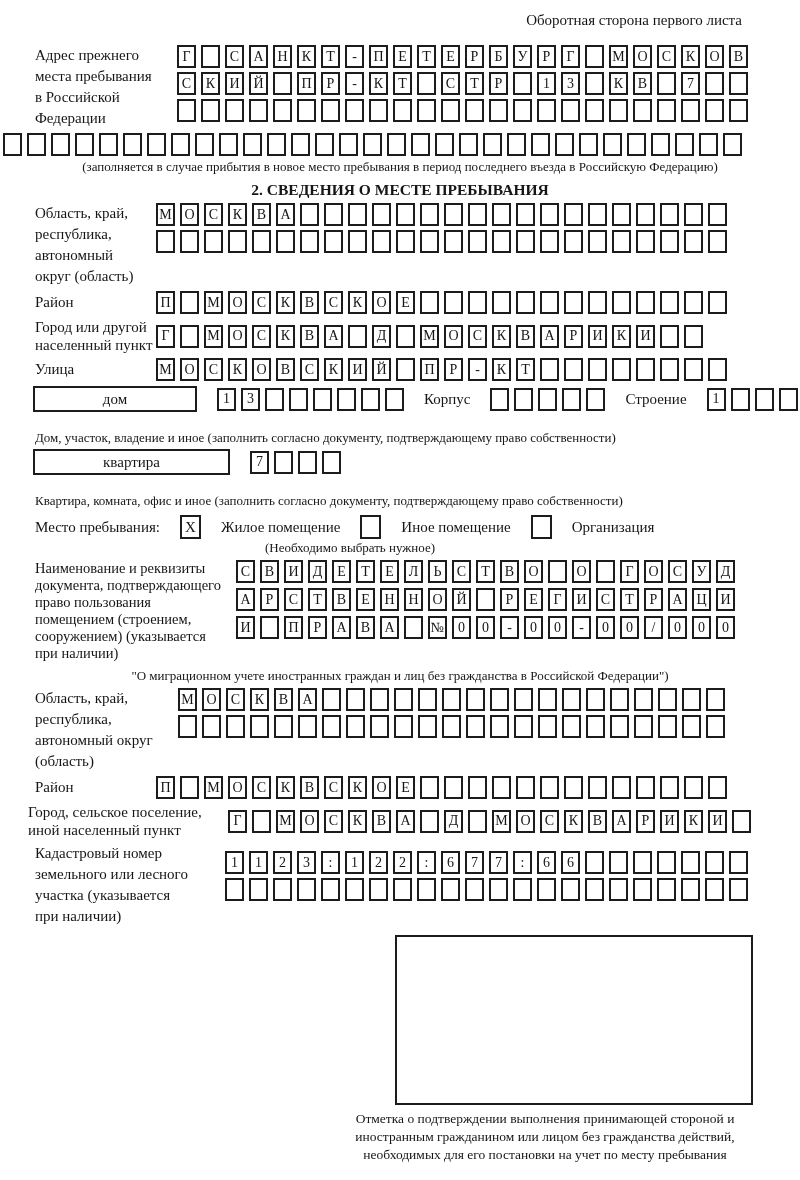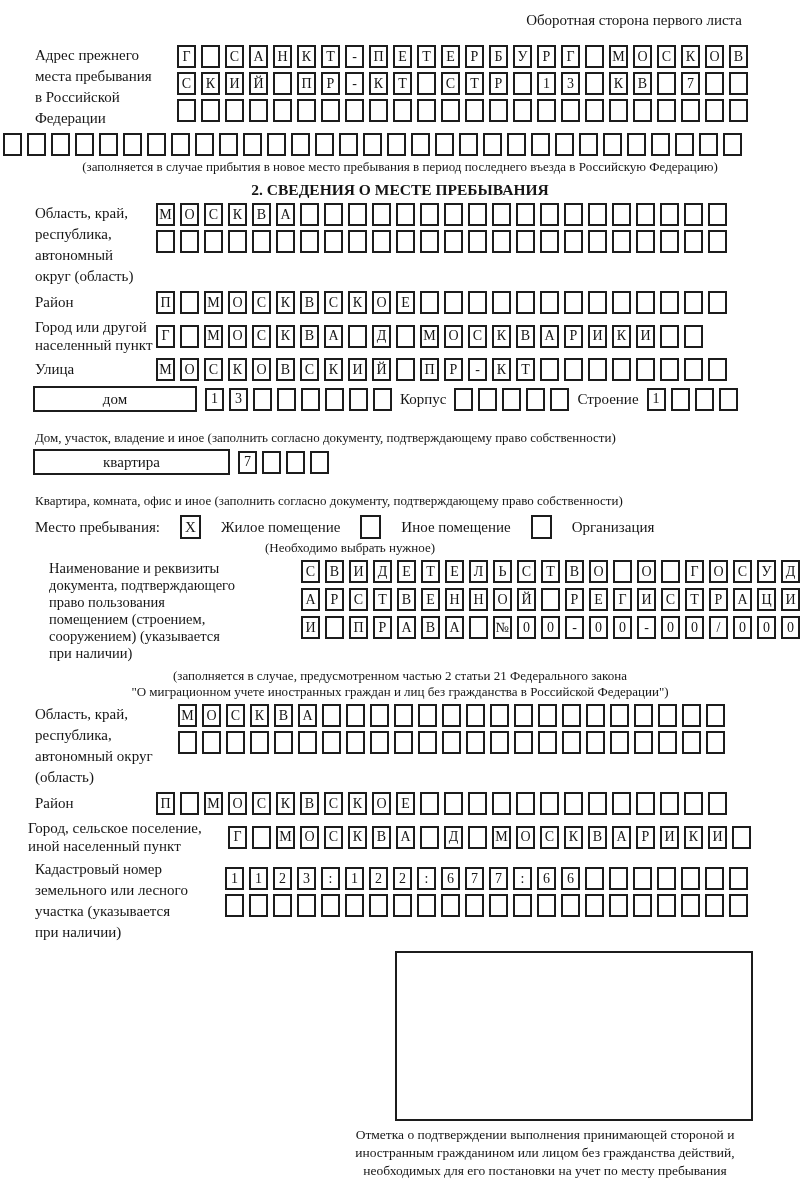--- a/index.html
+++ b/index.html
@@ -9,31 +9,31 @@
   .hdr{padding:12px 58px 0 0;text-align:right;font-size:15px;}
 
   .grid{display:flex;gap:5px;}
   .cell{flex:0 0 19px;width:19px;height:23px;border:2px solid #1c1c1c;box-sizing:border-box;
         display:flex;align-items:center;justify-content:center;font-size:14px;line-height:1;}
   .gcol{display:flex;flex-direction:column;gap:4px;}
 
   .frow{display:flex;align-items:flex-start;margin-top:4px;}
   .frow.vc{align-items:center;}
   .lblcol{box-sizing:border-box;padding-left:35px;font-size:15px;line-height:21px;}
-  .w173{width:177px;} .w156{width:156px;} .w180{width:156px;} .w248{width:296px;margin-left:14px;}
+  .w173{width:177px;} .w156{width:156px;} .w180{width:156px;} .w248{width:236px;}
   .w178{width:178px;} .w228{width:228px;} .w225{width:225px;}
   .lh17{line-height:17px;font-size:14.5px;}
   .sl{line-height:23px;}
 
   .fullrow{margin:4px 0 0 3px;}
   .note-c{text-align:center;font-size:13px;margin-top:3px;}
   .note-l{margin:18px 0 0 35px;font-size:13px;}
   .sec-title{text-align:center;font-weight:bold;font-size:15.5px;margin-top:6px;margin-bottom:2px;}
 
-  .house-row{display:flex;align-items:center;margin:5px 0 0 33px;gap:8px;}
+  .house-row{display:flex;align-items:center;margin:5px 0 0 33px;gap:20px;}
   .widebox{border:2px solid #1c1c1c;height:26px;box-sizing:border-box;display:flex;
            align-items:center;justify-content:center;font-size:15px;}
   .dom{width:164px;} .kv{width:197px;}
   .inline-label{font-size:15px;white-space:nowrap;}
 
   .stay-row{display:flex;align-items:center;margin:6px 0 0 35px;font-size:15px;gap:20px;}
   .checkcell{flex:0 0 21px;width:21px;height:24px;border:2px solid #1c1c1c;box-sizing:border-box;
              display:flex;align-items:center;justify-content:center;font-size:15px;}
   .stay-note{width:700px;text-align:center;font-size:13px;margin-top:1px;}
 
@@ -458,21 +458,20 @@
           <span class="cell">0</span>
           <span class="cell">/</span>
           <span class="cell">0</span>
           <span class="cell">0</span>
           <span class="cell">0</span>
         </div>
     </div>
   </div>
 
   <div class="fact-notes">
-    <div>(заполняется в случае, предусмотренном частью 2 статьи 21 Федерального закона</div>
     <div>"О миграционном учете иностранных граждан и лиц без гражданства в Российской Федерации")</div>
   </div>
 
   <div class="frow">
     <div class="lblcol w178">
       <div>Область, край,</div>
       <div>республика,</div>
       <div>автономный округ</div>
       <div>(область)</div>
     </div>

